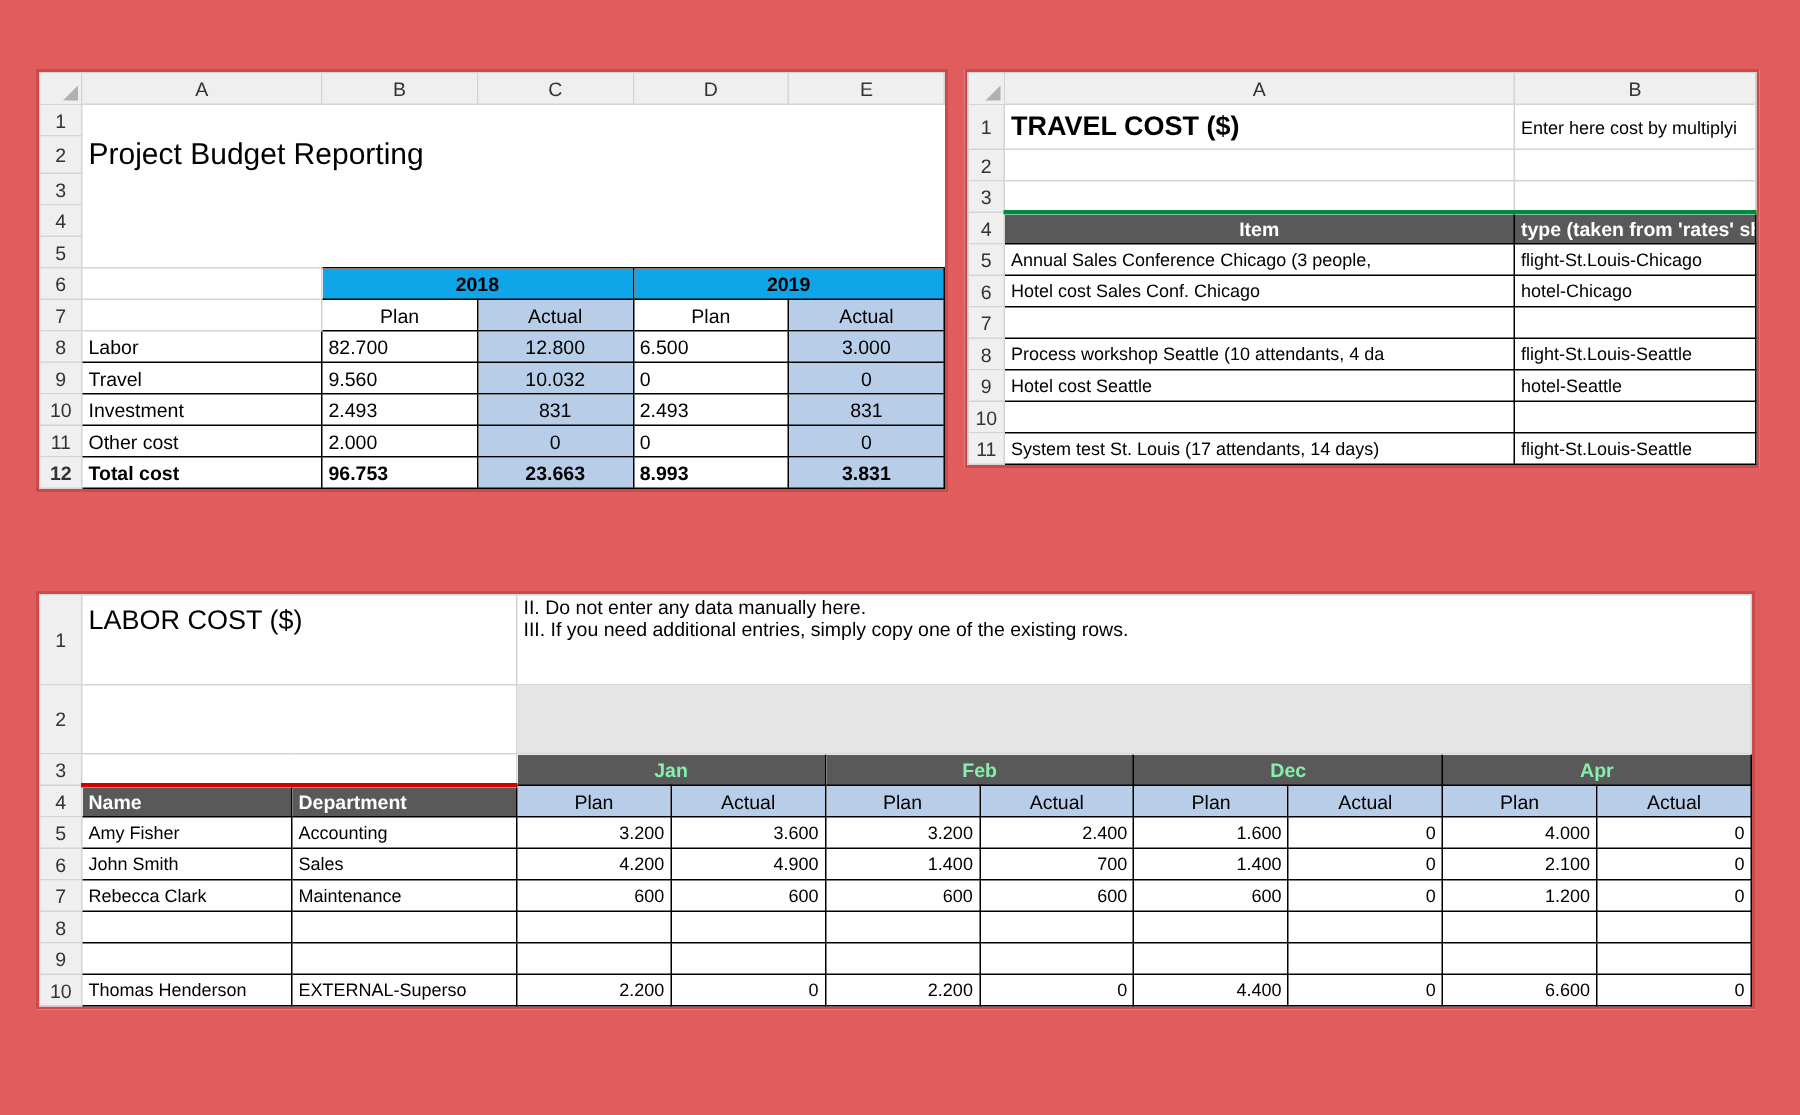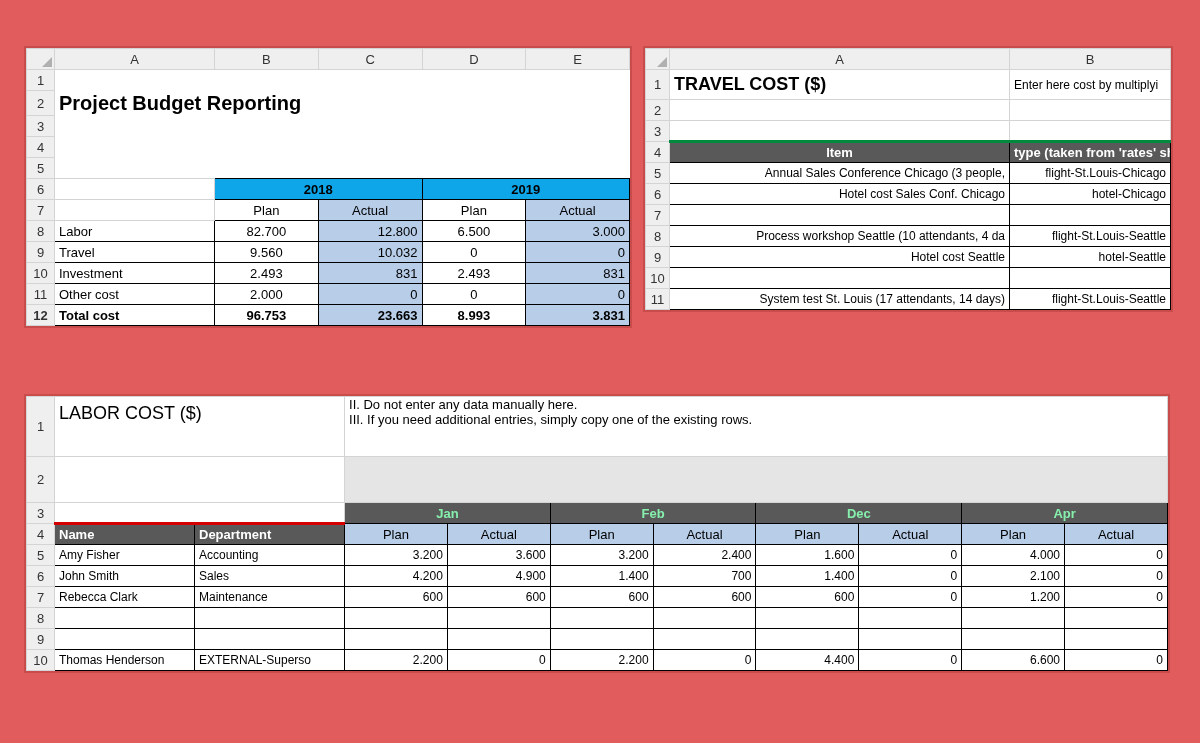--- a/index.html
+++ b/index.html
@@ -55,58 +55,58 @@
   .corner::after {
     content: '';
     position: absolute;
     right: 2px;
     bottom: 2px;
     width: 0; height: 0;
     border-left: 10px solid transparent;
     border-bottom: 10px solid #b0b0b0;
   }
 
-  .title-cell { font-size: 20px; font-weight: bold; border: none !important; }
+  .title-cell { font-size: 20px; font-weight: normal; border: none !important; }
   .noborder { border: none !important; }
 
   .yearhdr {
     background: #0ea5e9;
     border: 1px solid #000 !important;
     text-align: center;
     font-weight: bold;
   }
   .planhdr {
     text-align: center;
     border: 1px solid #000 !important;
   }
   .actualhdr {
     background: #b7cde8;
     text-align: center;
     border: 1px solid #000 !important;
   }
-  .datacell { text-align: center; border: 1px solid #000 !important; }
-  .actualcell { background: #b7cde8; text-align: right; border: 1px solid #000 !important; }
+  .datacell { text-align: left; border: 1px solid #000 !important; }
+  .actualcell { background: #b7cde8; text-align: center; border: 1px solid #000 !important; }
   .rowlabel { border: 1px solid #000 !important; padding-left: 4px; }
   .totalrow td { font-weight: bold; }
 
   
   #travel-panel { left: 643px; top: 46px; width: 530px; }
 
   .travel-title { font-size: 18px; font-weight: bold; }
   .greenbot { border-bottom: 3px solid #008a3e !important; }
   .darkhdr {
     background: #595959;
     color: #fff;
     font-weight: bold;
     text-align: center;
     border: 1px solid #000 !important;
     height: 40px;
     margin-left: 43px;
   }
-  .travelcell { border: 1px solid #000 !important; font-size: 12px; padding: 1px 3px; text-align: right; }
+  .travelcell { border: 1px solid #000 !important; font-size: 12px; padding: 1px 3px; }
   .travelrowhdr { width: 24px; }
 
   
   #labor-panel { left: 24px; top: 394px; width: 1146px; }
 
   .labor-title { font-size: 18px; font-weight: normal; }
   .greybox { background: #e5e5e5; }
   .redbot { border-bottom: 3px solid #d40000 !important; }
   .monhdr {
     background: #595959;

